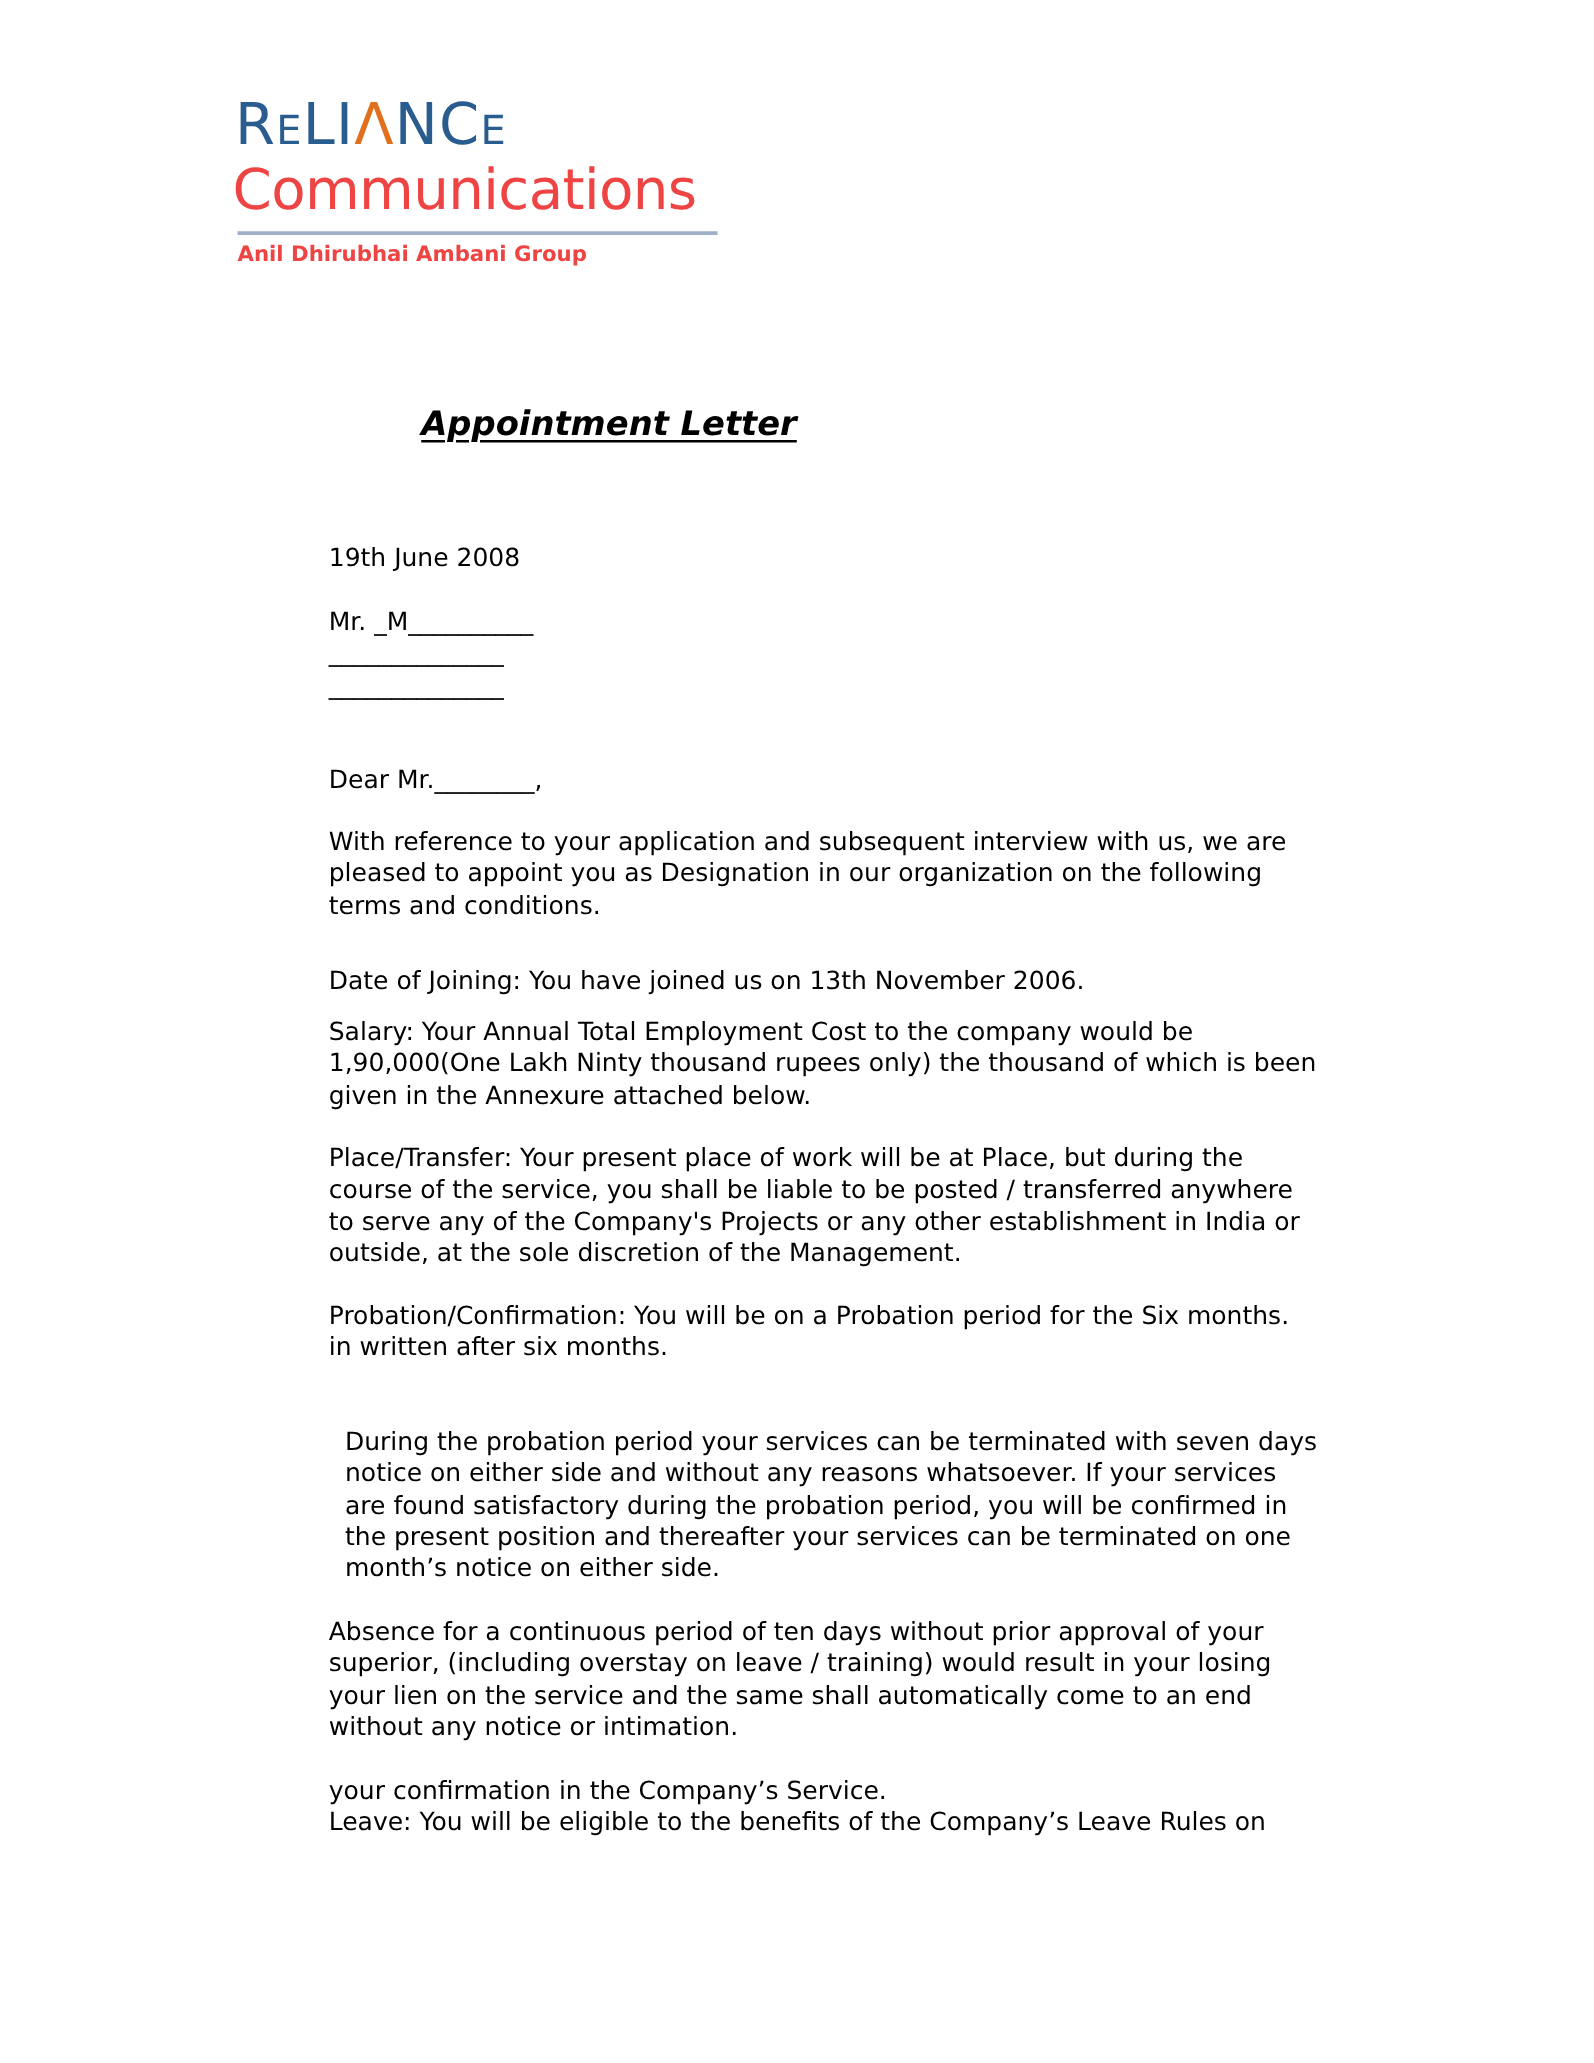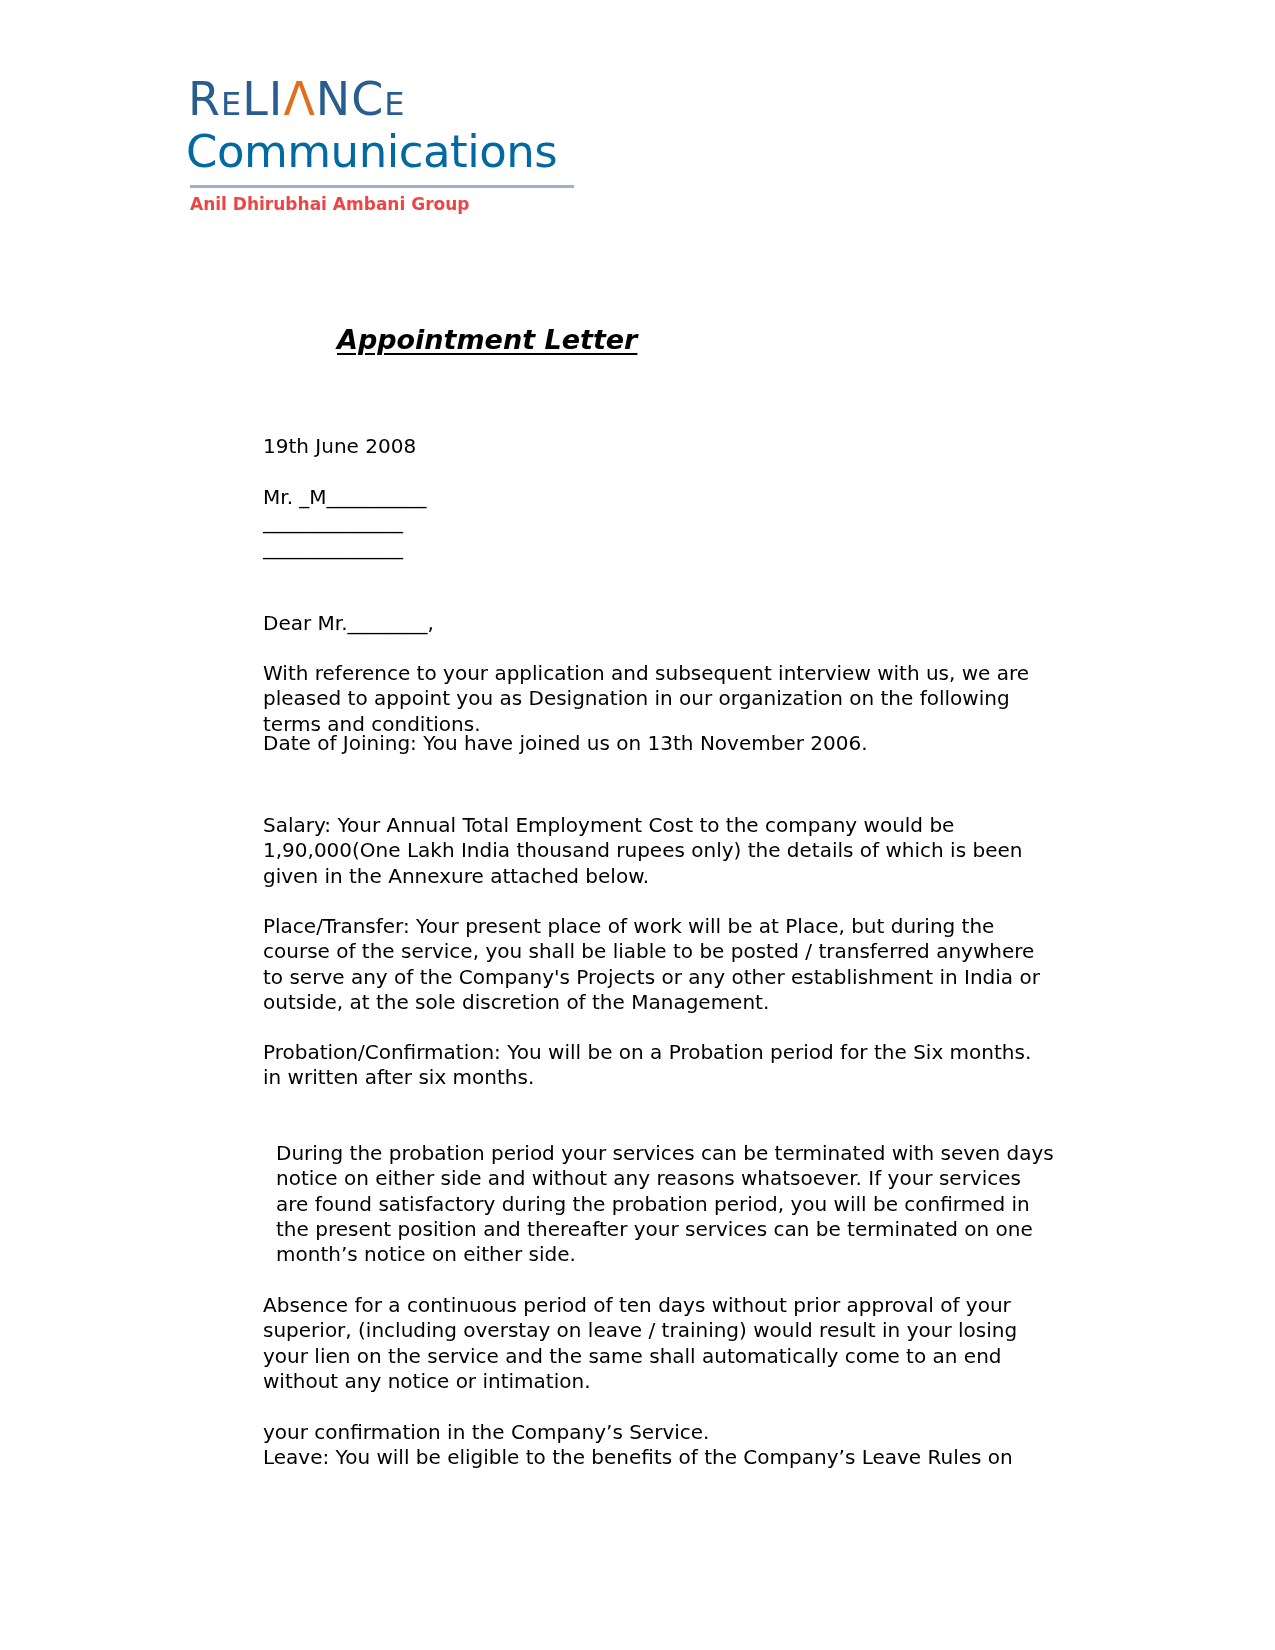--- a/index.html
+++ b/index.html
@@ -11,21 +11,21 @@
   .logo-reliance {
     position: absolute; left: 2px; top: 4px;
     font-family: "DejaVu Sans", sans-serif; font-size: 46px; line-height: 46px;
     color: #2a5d8f; letter-spacing: 1px; white-space: nowrap;
     font-variant: small-caps;
   }
   .logo-reliance .accent { color: #e0701e; }
   .logo-comm {
     position: absolute; left: 0px; top: 54px;
     font-family: "DejaVu Sans", sans-serif; font-size: 45px; line-height: 52px;
-    color: #0369a1; white-space: nowrap; letter-spacing: -0.5px;
+    color: #ef4444; white-space: nowrap; letter-spacing: -0.5px;
   }
   .logo-rule {
     position: absolute; left: 4px; top: 113px; width: 384px; height: 3px;
     background: #9fb0c7;
   }
   .logo-tag {
     position: absolute; left: 4px; top: 120px;
     font-family: "DejaVu Sans", sans-serif; font-weight: bold; font-size: 17px; line-height: 24px;
     color: #ef4444; white-space: nowrap;
   }
@@ -74,27 +74,27 @@
   <div class="body-text" style="top:611px;">
     <span class="line">Dear Mr.________,</span>
   </div>
 
   <div class="body-text" style="top:661px;">
     <span class="line">With reference to your application and subsequent interview with us, we are</span>
     <span class="line">pleased to appoint you as Designation in our organization on the following</span>
     <span class="line">terms and conditions.</span>
   </div>
 
-  <div class="body-text" style="top:731px;">
+  <div class="body-text" style="top:772px;">
     <span class="line">Date of Joining: You have joined us on 13th November 2006.</span>
   </div>
 
   <div class="body-text" style="top:813px;">
     <span class="line">Salary: Your Annual Total Employment Cost to the company would be</span>
-    <span class="line">1,90,000(One Lakh India thousand rupees only) the details of which is been</span>
+    <span class="line">1,90,000(One Lakh Ninty thousand rupees only) the thousand of which is been</span>
     <span class="line">given in the Annexure attached below.</span>
   </div>
 
   <div class="body-text" style="top:914px;">
     <span class="line">Place/Transfer: Your present place of work will be at Place, but during the</span>
     <span class="line">course of the service, you shall be liable to be posted / transferred anywhere</span>
     <span class="line">to serve any of the Company's Projects or any other establishment in India or</span>
     <span class="line">outside, at the sole discretion of the Management.</span>
   </div>
 

